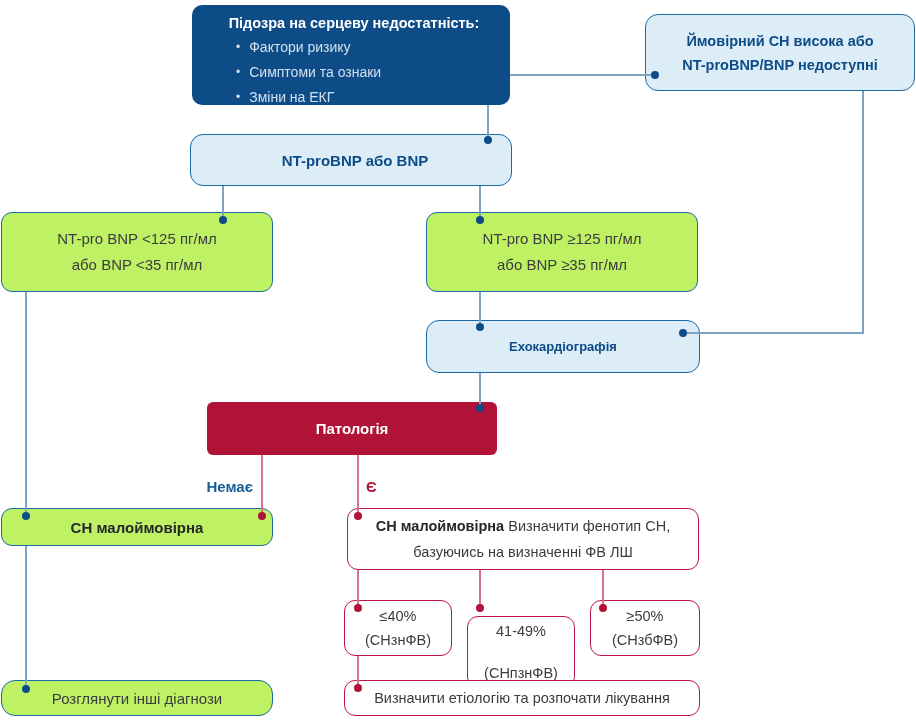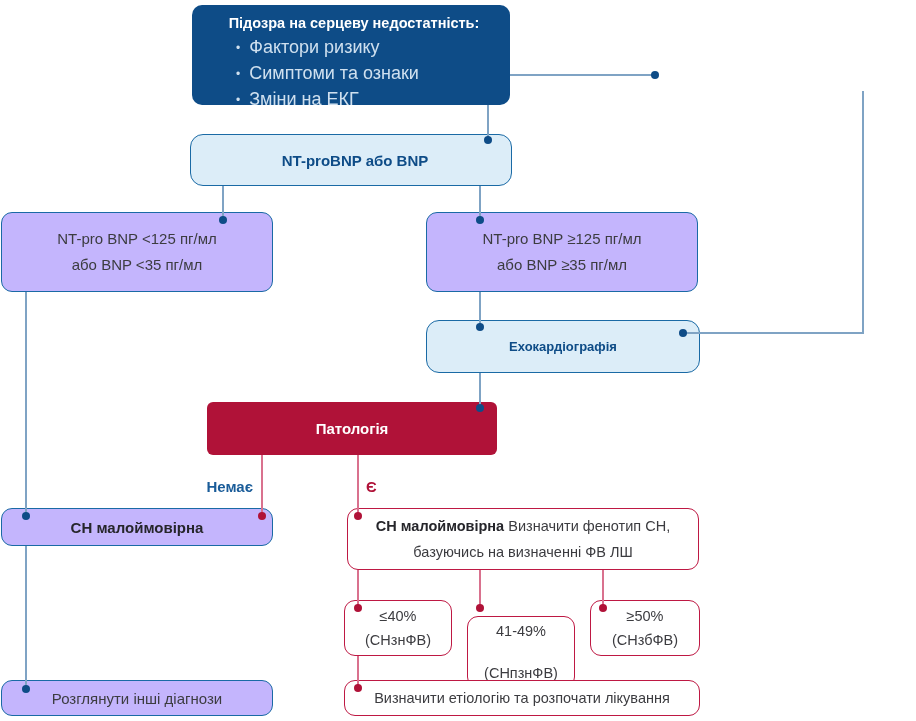--- a/index.html
+++ b/index.html
@@ -20,30 +20,30 @@
   #canvas{
     position:relative;width:916px;height:721px;background:#ffffff;overflow:hidden;
     font-family:Liberation Sans, sans-serif;
   }
   .node{position:absolute;box-sizing:border-box;display:flex;flex-direction:column;
         justify-content:center;align-items:center;text-align:center;}
   .blue-box{background:var(--light-blue-fill);border:1.5px solid var(--blue-border);
             border-radius:13px;color:var(--dark-blue-fill);font-weight:bold;}
   .dark-box{background:var(--dark-blue-fill);border-radius:10px;color:#ffffff;}
   .red-box{background:var(--crimson-fill);border-radius:6px;color:#ffffff;font-weight:bold;}
-  .white-blue{background:#c4b5fd;border:1.5px solid var(--blue-border);border-radius:11px;color:var(--text-dark);}
+  .white-blue{background:#bef264;border:1.5px solid var(--blue-border);border-radius:11px;color:var(--text-dark);}
   .white-red{background:#fff;border:1.5px solid var(--red-border);border-radius:11px;color:var(--text-dark);}
   .fs15{font-size:15px;line-height:26px;}
   .fs145{font-size:14.5px;line-height:24px;}
 
   
   #suspicion{align-items:stretch;justify-content:flex-start;text-align:left;padding:10px 14px 8px 20px;}
   #suspicion .title{font-weight:bold;font-size:14.5px;color:#ffffff;text-align:center;margin-bottom:4px;}
   #suspicion ul{list-style:none;margin:0;padding:0 0 0 24px;}
-  #suspicion li{font-size:18px;line-height:24px;color:var(--bullet-text);}
+  #suspicion li{font-size:14px;line-height:24px;color:var(--bullet-text);}
   #suspicion li::before{content:"•";margin-right:9px;font-size:12px;position:relative;top:-1px;}
 
   #confirmed .b{font-weight:bold;color:var(--text-near-black);}
   #unlikely{font-weight:bold;color:var(--text-near-black);font-size:15px;}
 
   .edge-label{position:absolute;font-weight:bold;font-size:15px;line-height:20px;}
   #label-no{left:158px;top:477px;width:95px;text-align:right;color:var(--label-blue);}
   #label-yes{left:366px;top:477px;width:30px;text-align:left;color:var(--crimson-fill);}
 
   svg.wires{position:absolute;left:0;top:0;pointer-events:none;}
@@ -59,20 +59,24 @@
 
   <div class="node dark-box" id="suspicion" style="left:192px;top:5px;width:318px;height:100px;">
     <div class="title">Підозра на серцеву недостатність:</div>
     <ul>
       <li>Фактори ризику</li>
       <li>Симптоми та ознаки</li>
       <li>Зміни на ЕКГ</li>
     </ul>
   </div>
 
+  <div class="node blue-box fs145" style="left:645px;top:14px;width:270px;height:77px;">
+    <div>Ймовірний СН висока або</div>
+    <div>NT-proBNP/BNP недоступні</div>
+  </div>
 
   <div class="node blue-box" style="left:190px;top:134px;width:322px;height:52px;font-size:15px;padding-left:8px;">
     <div>NT-proBNP або BNP</div>
   </div>
 
   <div class="node white-blue fs15" style="left:1px;top:212px;width:272px;height:80px;">
     <div>NT-pro BNP &lt;125 пг/мл</div>
     <div>або BNP &lt;35 пг/мл</div>
   </div>
 
@@ -110,21 +114,21 @@
   </div>
   <div class="node white-red fs145" style="left:467px;top:616px;width:108px;height:72px;gap:18px;">
     <div>41-49%</div>
     <div>(СНпзнФВ)</div>
   </div>
   <div class="node white-red fs145" style="left:590px;top:600px;width:110px;height:56px;">
     <div>≥50%</div>
     <div>(СНзбФВ)</div>
   </div>
 
-  <div class="node white-blue" style="left:1px;top:680px;width:272px;height:36px;font-size:15px;">
+  <div class="node white-blue" style="left:1px;top:680px;width:272px;height:36px;font-size:15px;border-radius:14px;">
     <div>Розглянути інші діагнози</div>
   </div>
   <div class="node white-red" style="left:344px;top:680px;width:356px;height:36px;font-size:14.5px;">
     <div>Визначити етіологію та розпочати лікування</div>
   </div>
 
   <svg class="wires" width="916" height="721" viewBox="0 0 916 721">
 
     <path class="w-blue" d="M510,75 H655"></path>
     <path class="w-blue" d="M488,105 V140"></path>

